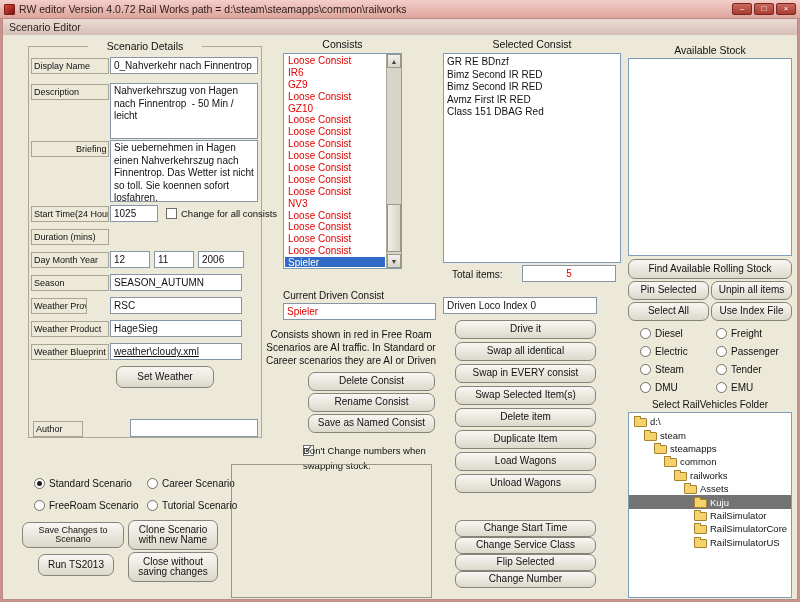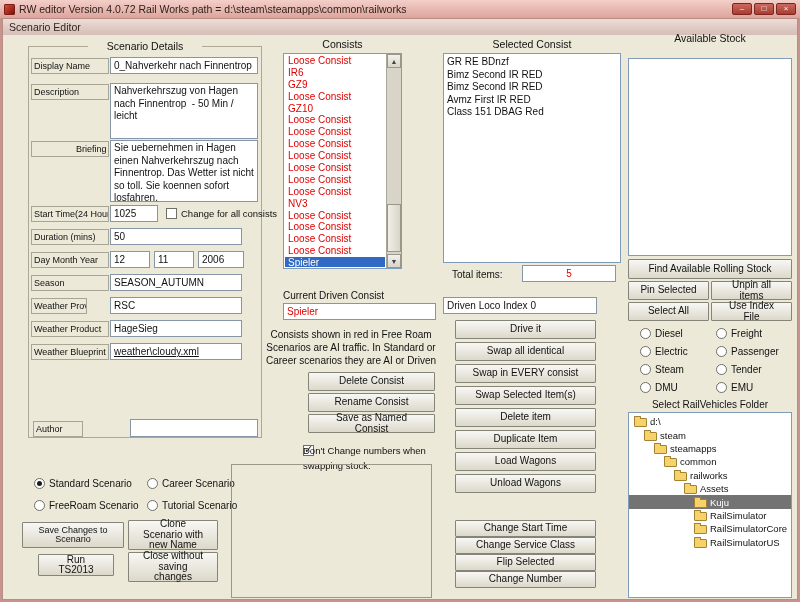--- a/index.html
+++ b/index.html
@@ -10,21 +10,21 @@
   .titlebar{position:absolute;left:0;top:0;width:800px;height:18px;background:linear-gradient(#f3cfc9,#dca49b);display:flex;align-items:center;padding:0 4px;gap:4px}
   .app-icon{width:11px;height:11px;flex:none;background:linear-gradient(135deg,#e04838,#a02a20 60%,#5f1a12);border:1px solid #7d1d15;border-radius:1px}
   .title-text{font-size:10.5px;color:#30201d;white-space:nowrap;overflow:hidden}
   .win-btns{margin-left:auto;display:flex;gap:2px}
   .win-btn{width:20px;height:12px;background:linear-gradient(#ca6a60,#a83c33);border:1px solid #7d241d;color:#fff;font-size:8px;line-height:10px;text-align:center;border-radius:2px}
   .dialog{position:absolute;left:2px;top:18px;width:796px;height:582px;background:#ece9d8;border:1px solid #b98d86}
   .dlg-titlebar{position:absolute;left:3px;top:19px;width:794px;height:16px;background:linear-gradient(#eddcd6,#d5beb7);font-size:10.5px;color:#33221f;display:flex;align-items:center;padding:0 6px}
   .lbox{border:1px solid #a8a593;padding:1px 2px;font-size:9px;line-height:12px;height:16px;white-space:nowrap;overflow:hidden;color:#111}
   .tb{border:1px solid #8796a6;background:#fff;font-family:"Liberation Sans",sans-serif;font-size:10px;padding:0 3px;color:#111}
   textarea.tb{resize:none;line-height:1.25;padding:1px 3px;overflow:hidden}
-  .btn{border:1px solid #848478;background:linear-gradient(#f8f7f4,#dcd8ca);border-radius:1px;font-size:10px;line-height:1.05;display:flex;align-items:center;justify-content:center;text-align:center;color:#111;padding:0 11px;cursor:default}
+  .btn{border:1px solid #848478;background:linear-gradient(#f8f7f4,#dcd8ca);border-radius:7px;font-size:10px;line-height:1.05;display:flex;align-items:center;justify-content:center;text-align:center;color:#111;padding:0 2px;cursor:default}
   .lb{background:#fff;border:1px solid #7f9db9}
   .ttl{font-size:10.5px;text-align:center;color:#111}
   .citem{height:11.9px;line-height:11.9px;padding:0 3px;font-size:10px;color:#e00000;white-space:nowrap;overflow:hidden}
   .citem.selected{background:#316ac5;color:#fff}
   .sitem{font-size:10px;line-height:12.5px;padding:0 3px;color:#111;white-space:nowrap;overflow:hidden}
   .note{font-size:10px;text-align:center;line-height:1.3;color:#111}
   .redtext{color:#e00000 !important}
   .radio-row{display:flex;align-items:center;gap:4px;font-size:10px;white-space:nowrap}
   .radio{width:11px;height:11px;border:1px solid #6f6f66;border-radius:50%;background:#fff;position:relative;flex:none}
   .radio-row.selected .radio::after{content:"";position:absolute;left:2px;top:2px;right:2px;bottom:2px;background:#1c1c1c;border-radius:50%}
@@ -76,39 +76,39 @@
 
   <div class="lbox abs" style="left:31px;top:141px;width:78px;padding-left:44px;">Briefing</div>
   <textarea class="tb abs" style="left: 110px; top: 140px; width: 148px; height: 62px;">Sie uebernehmen in Hagen einen Nahverkehrszug nach Finnentrop. Das Wetter ist nicht so toll. Sie koennen sofort losfahren.</textarea>
 
   <div class="lbox abs" style="left:31px;top:206px;width:78px;">Start Time(24 Hour)</div>
   <input class="tb abs" style="left: 110px; top: 205px; width: 48px; height: 17px;" value="1025">
   <span class="checkbox abs" style="left:166px;top:208px;"></span>
   <span class="abs" style="left:181px;top:208px;font-size:9.5px;white-space:nowrap;">Change for all consists</span>
 
   <div class="lbox abs" style="left:31px;top:229px;width:78px;">Duration (mins)</div>
-  <input class="tb abs" style="left: 110px; top: 228px; width: 132px; height: 17px;" value="50">
 
   <div class="lbox abs" style="left:31px;top:252px;width:78px;">Day Month Year</div>
   <input class="tb abs" style="left: 110px; top: 251px; width: 40px; height: 17px;" value="12">
   <input class="tb abs" style="left: 154px; top: 251px; width: 40px; height: 17px;" value="11">
   <input class="tb abs" style="left: 198px; top: 251px; width: 46px; height: 17px;" value="2006">
 
   <div class="lbox abs" style="left:31px;top:275px;width:78px;">Season</div>
   <input class="tb abs" style="left: 110px; top: 274px; width: 132px; height: 17px;" value="SEASON_AUTUMN">
 
   <div class="lbox abs" style="left:31px;top:298px;width:56px;">Weather Provider</div>
   <input class="tb abs" style="left: 110px; top: 297px; width: 132px; height: 17px;" value="RSC">
 
   <div class="lbox abs" style="left:31px;top:321px;width:78px;">Weather Product</div>
   <input class="tb abs" style="left: 110px; top: 320px; width: 132px; height: 17px;" value="HageSieg">
 
   <div class="lbox abs" style="left:31px;top:344px;width:78px;">Weather Blueprint</div>
   <input class="tb abs" style="left: 110px; top: 343px; width: 132px; height: 17px; text-decoration: underline;" value="weather\cloudy.xml">
 
+  <div class="btn abs" style="left:116px;top:366px;width:98px;height:22px;">Set Weather</div>
 
   <div class="lbox abs" style="left:33px;top:421px;width:50px;">Author</div>
   <input class="tb abs" style="left: 130px; top: 419px; width: 128px; height: 18px;" value="">
 
   
   <div class="abs" style="left:34px;top:478px;width:226px;display:grid;grid-template-columns:1fr 1fr;row-gap:11px;">
 
   <div class="radio-row selected">
       <span class="radio"></span>
       <span>Standard Scenario</span>
@@ -211,21 +211,21 @@
 
   <div class="abs stack" style="left:455px;top:520px;width:141px;gap:0;">
 
   <div class="btn" style="height:17px;flex:none;">Change Start Time</div>
       <div class="btn" style="height:17px;flex:none;">Change Service Class</div>
       <div class="btn" style="height:17px;flex:none;">Flip Selected</div>
       <div class="btn" style="height:17px;flex:none;">Change Number</div>
     </div>
 
   
-  <div class="ttl abs" style="left:628px;top:32px;width:164px;">Available Stock</div>
+  <div class="ttl abs" style="left:628px;top:44px;width:164px;">Available Stock</div>
   <div class="lb abs" style="left:628px;top:58px;width:164px;height:198px;"></div>
 
   <div class="btn abs" style="left:628px;top:259px;width:164px;height:20px;">Find Available Rolling Stock</div>
 
   <div class="abs grid2" style="left:628px;top:281px;width:164px;">
 
   <div class="btn" style="height:19px;">Pin Selected</div>
       <div class="btn" style="height:19px;">Unpin all items</div>
     </div>
   <div class="abs grid2" style="left:628px;top:302px;width:164px;">

